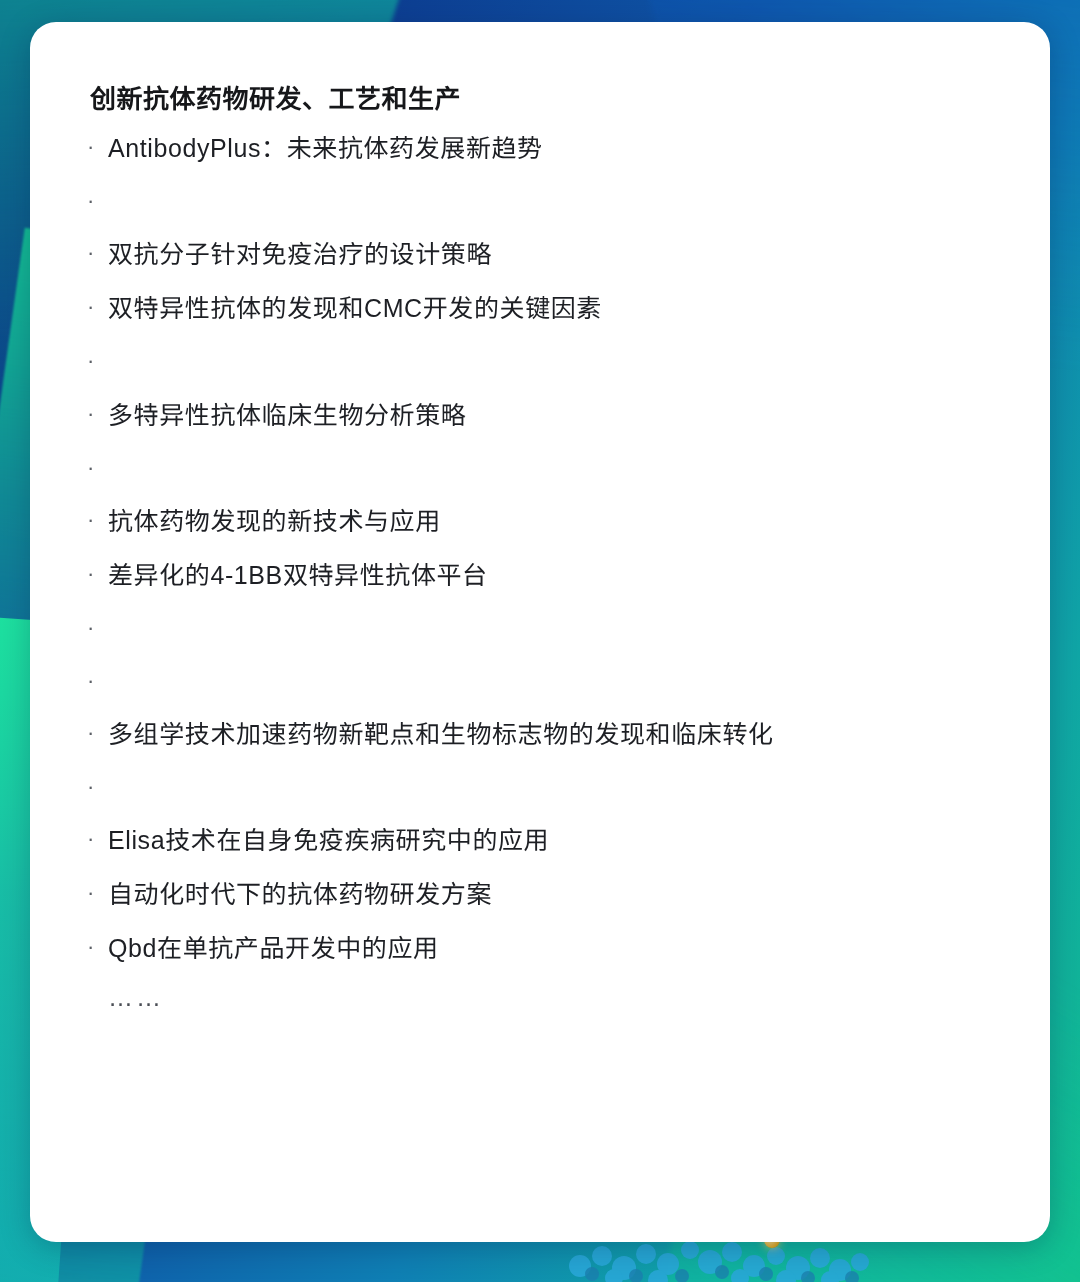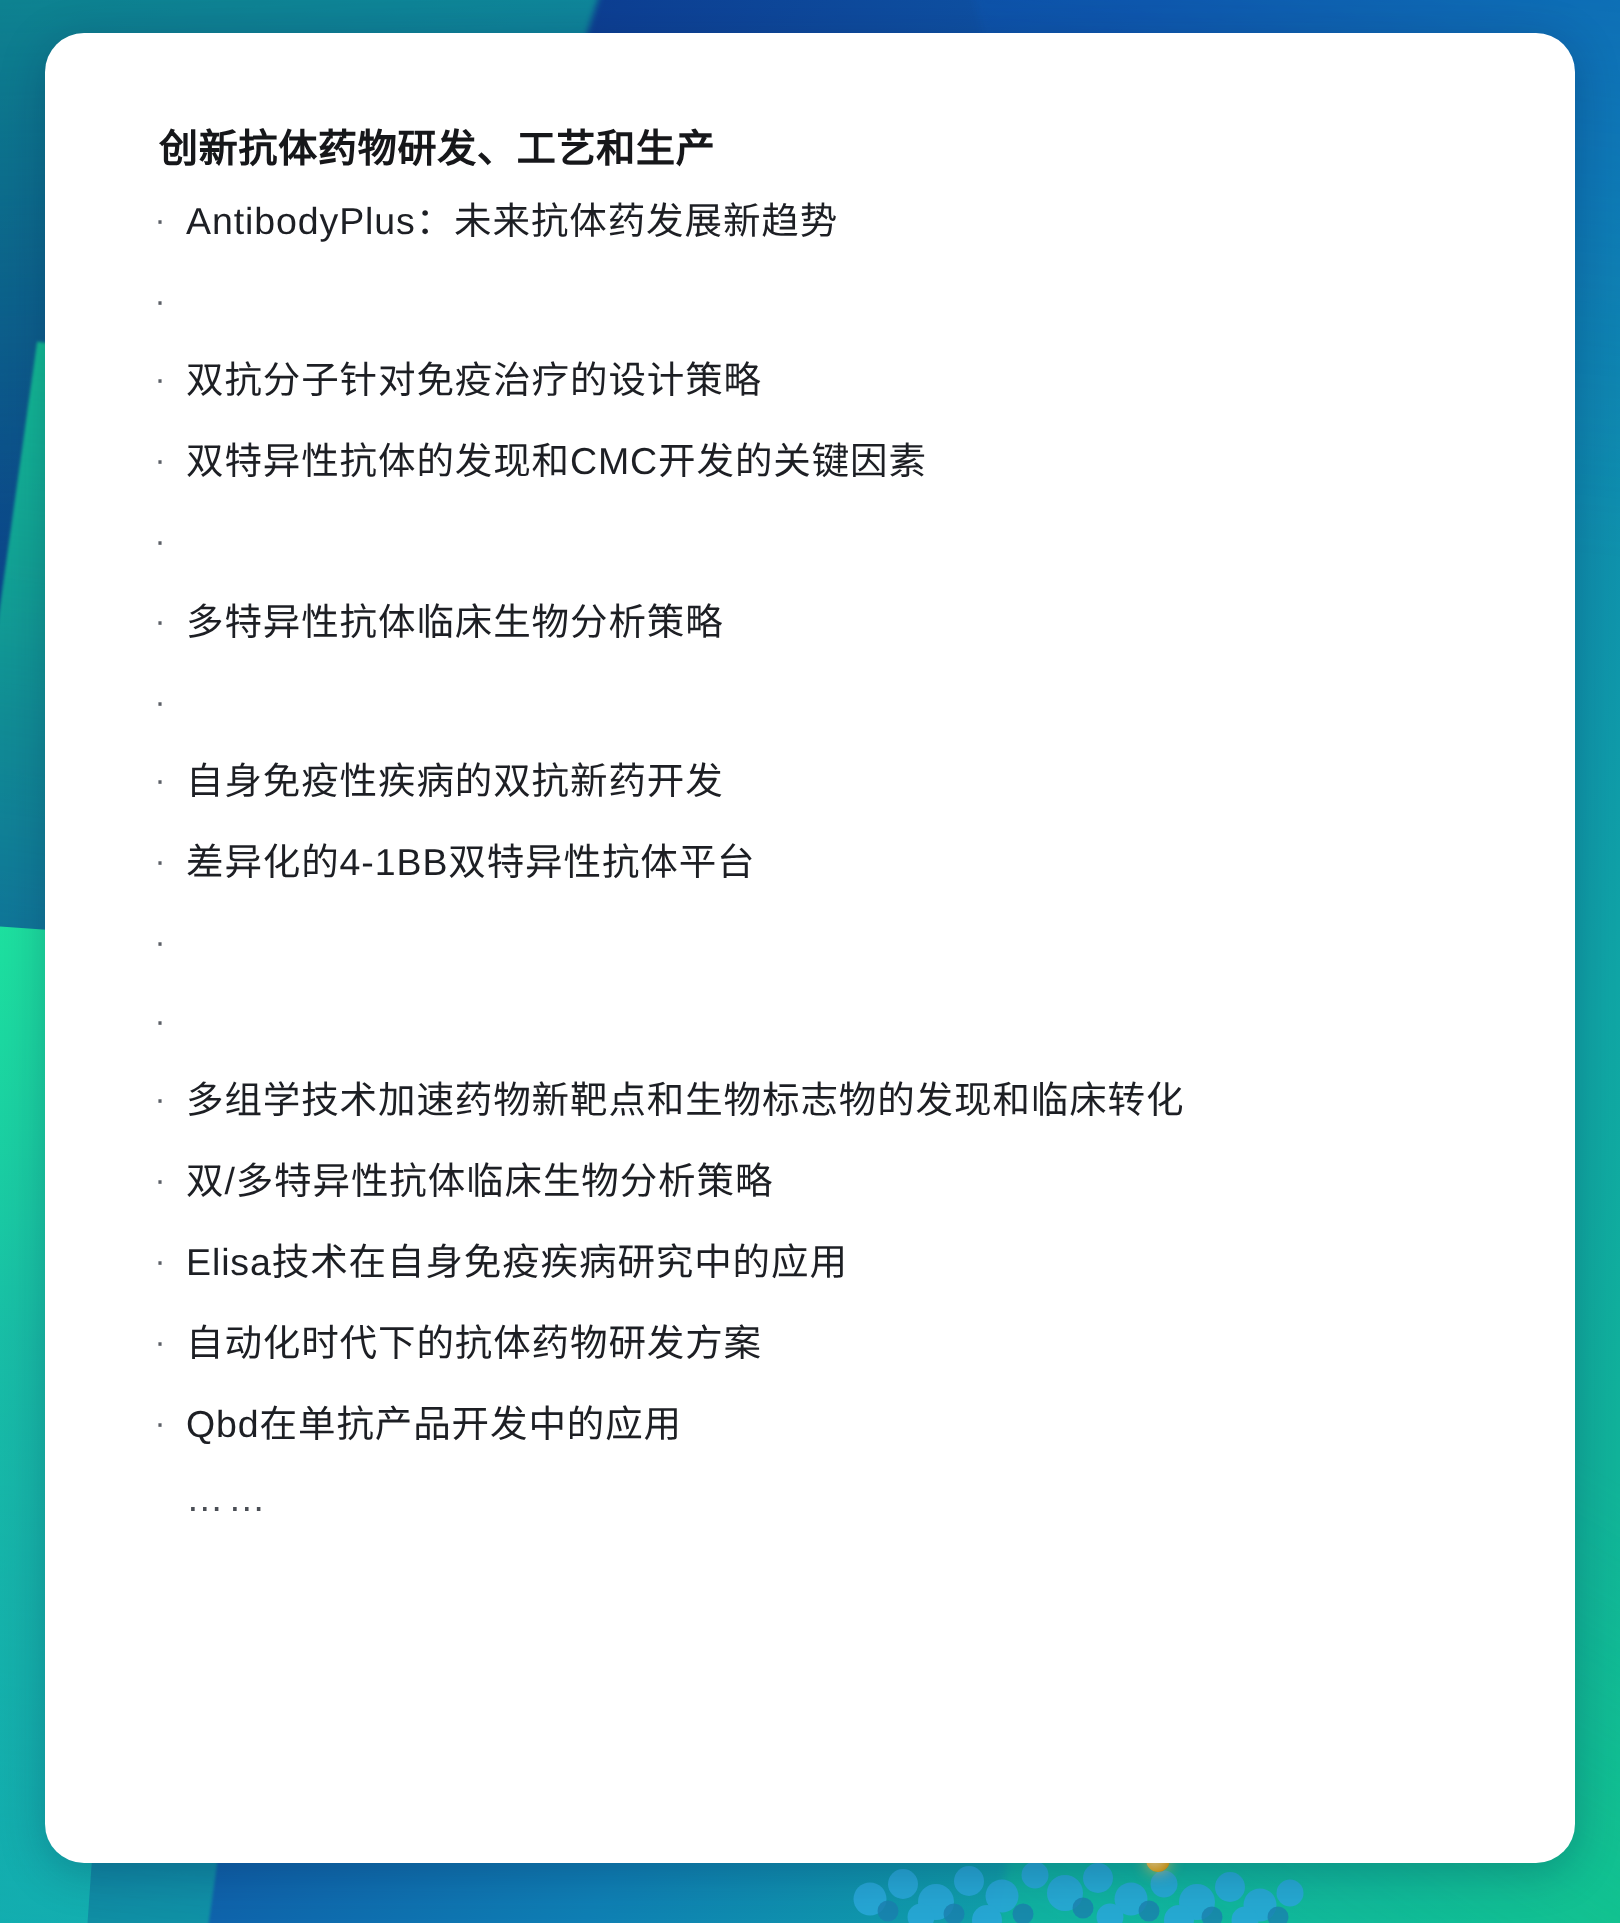--- a/index.html
+++ b/index.html
@@ -86,21 +86,21 @@
   .card {
     position: absolute;
     left: 30px;
     top: 22px;
     width: 1020px;
     height: 1220px;
     background: #ffffff;
     border-radius: 26px;
     box-shadow: 0 6px 30px rgba(0, 20, 60, 0.25);
     box-sizing: border-box;
-    padding: 40px 48px 0 60px;
+    padding: 40px 48px 0 44px;
     overflow: hidden;
   }
 
   .card-title {
     font-size: 26px;
     font-weight: bold;
     color: #16171a;
     letter-spacing: 0.5px;
     margin: 16px 0 6px 16px;
   }
@@ -208,39 +208,38 @@
       </li>
       <li class="list-item">
         <span class="bullet">·</span>
         <span class="item-text">多特异性抗体临床生物分析策略</span>
       </li>
       <li class="list-item">
         <span class="bullet">·</span>
       </li>
       <li class="list-item">
         <span class="bullet">·</span>
-        <span class="item-text">自身免疫性疾病的双抗新药开发</span>
+        <span class="item-text">抗体药物发现的新技术与应用</span>
       </li>
       <li class="list-item">
         <span class="bullet">·</span>
         <span class="item-text">差异化的4-1BB双特异性抗体平台</span>
       </li>
       <li class="list-item">
         <span class="bullet">·</span>
       </li>
       <li class="list-item">
         <span class="bullet">·</span>
       </li>
       <li class="list-item">
         <span class="bullet">·</span>
         <span class="item-text">多组学技术加速药物新靶点和生物标志物的发现和临床转化</span>
       </li>
       <li class="list-item">
         <span class="bullet">·</span>
-        <span class="item-text">双/多特异性抗体临床生物分析策略</span>
       </li>
       <li class="list-item">
         <span class="bullet">·</span>
         <span class="item-text">Elisa技术在自身免疫疾病研究中的应用</span>
       </li>
       <li class="list-item">
         <span class="bullet">·</span>
         <span class="item-text">自动化时代下的抗体药物研发方案</span>
       </li>
       <li class="list-item">

